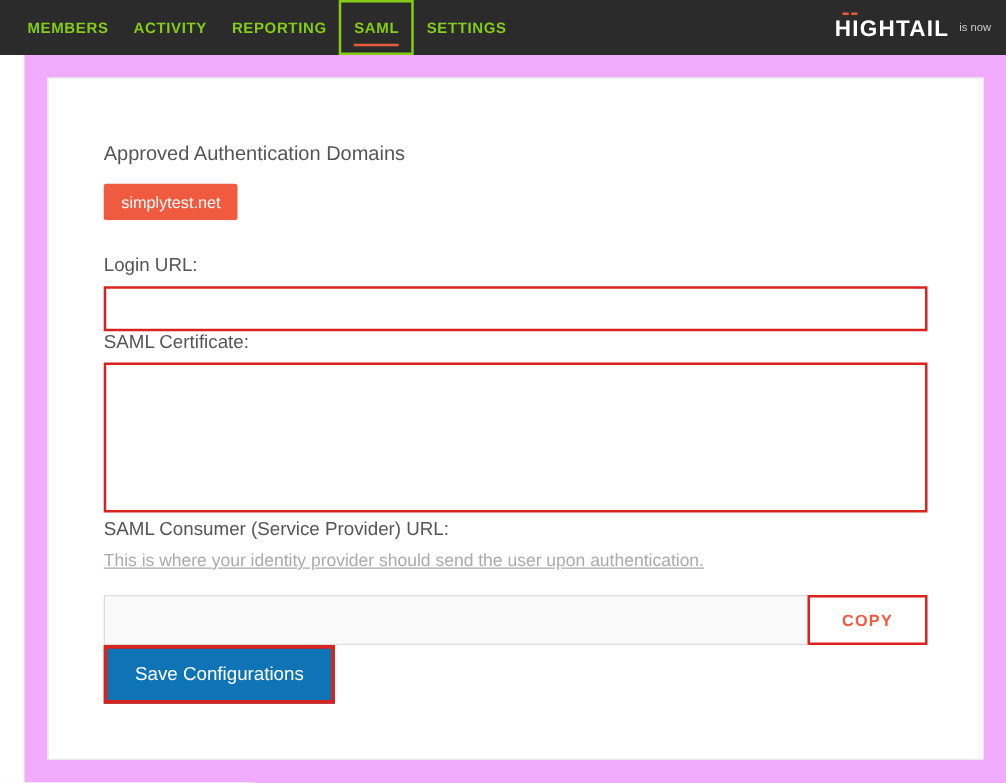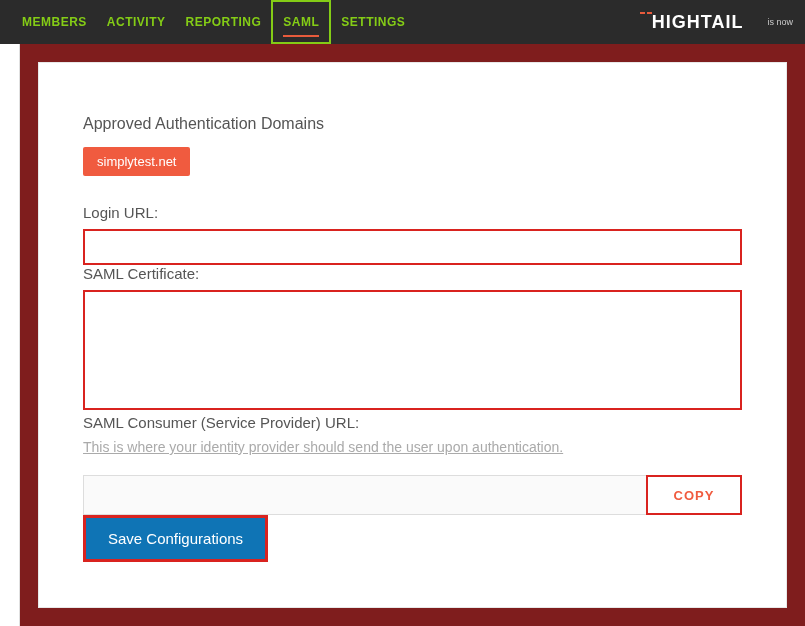--- a/index.html
+++ b/index.html
@@ -53,21 +53,21 @@
       background: #e85b3c;
     }
     .brand-area {
       display: flex;
       align-items: center;
       gap: 8px;
       color: #fff;
     }
     .hightail-logo {
       display: flex;
-      flex-direction: row;
+      flex-direction: column;
       align-items: flex-start;
     }
     .hightail-accent {
       display: flex;
       gap: 2px;
       margin-bottom: 1px;
       margin-left: 6px;
     }
     .hightail-accent span {
       width: 5px;
@@ -76,21 +76,20 @@
       display: inline-block;
     }
     .hightail-text {
       font-weight: bold;
       font-size: 18px;
       letter-spacing: 1px;
     }
     .isnow-text {
       font-size: 9px;
       color: #ccc;
-      margin-left: 16px;
     }
     .opentext-logo {
       font-size: 22px;
       font-weight: bold;
       letter-spacing: -0.5px;
     }
     .opentext-tm {
       font-size: 10px;
       vertical-align: top;
     }
@@ -98,21 +97,21 @@
       display: flex;
       height: calc(100% - 44px);
     }
     .left-rail {
       width: 20px;
       background: #fff;
       border-right: 1px solid #e0e0e0;
     }
     .content-area {
       flex: 1;
-      background: #7f1d1d;
+      background: #f0abfc;
       padding: 18px;
     }
     .panel {
       background: #fff;
       border: 1px solid #e8e8e8;
       padding: 52px 44px 24px 44px;
       height: 100%;
     }
     .section-title {
       font-size: 16px;

